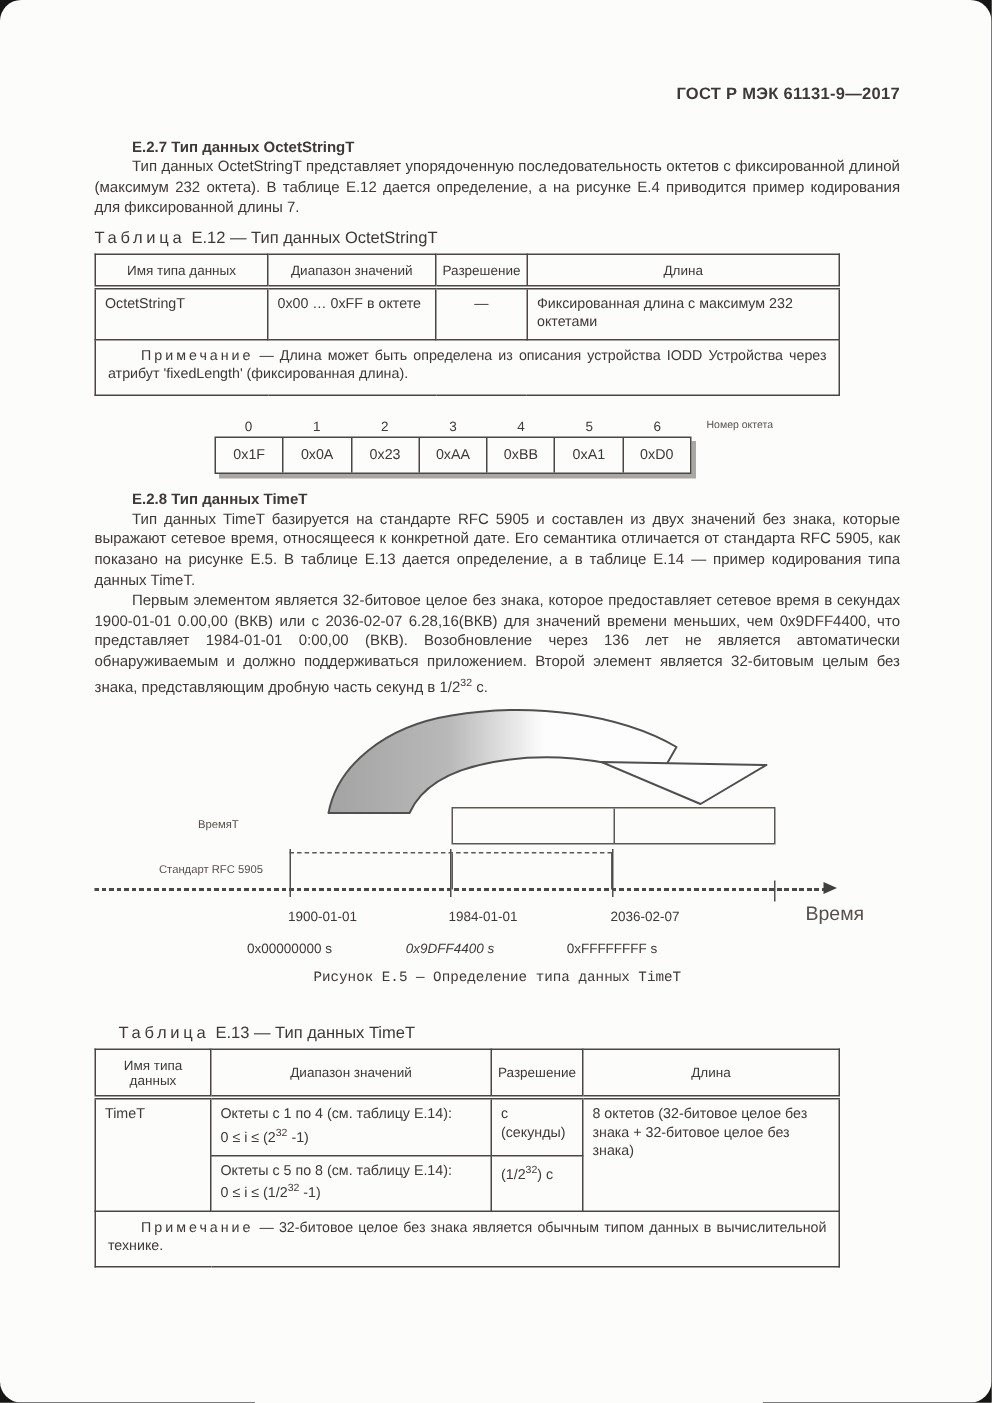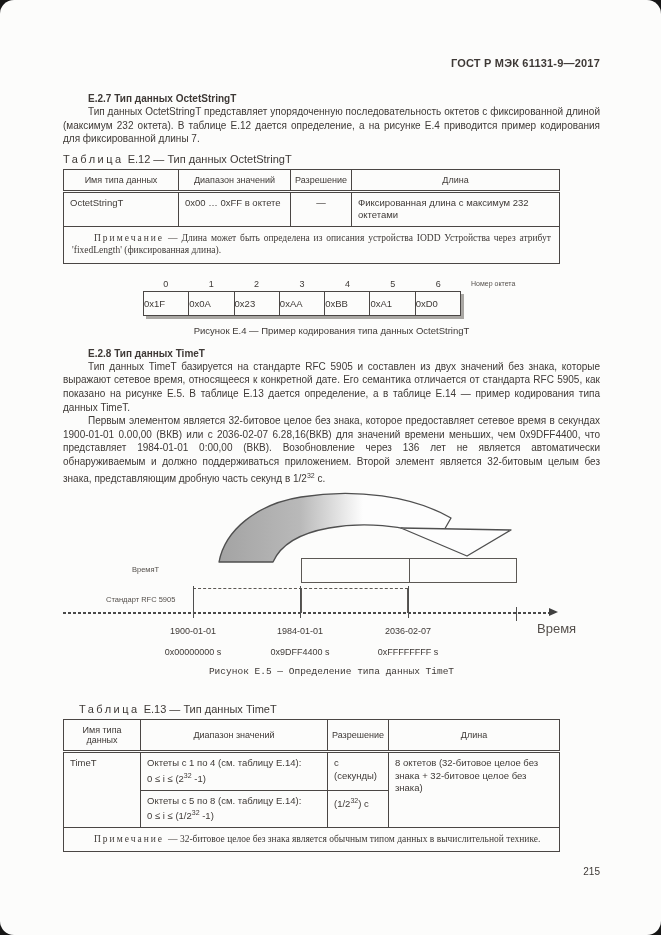--- a/index.html
+++ b/index.html
@@ -28,46 +28,46 @@
   table.gost{width:497px;border-collapse:collapse;border:1.5px solid var(--bd);background:var(--paper);}
   table.gost th{
     font-size:9px;font-weight:normal;text-align:center;vertical-align:middle;
     border:1px solid var(--bd);border-bottom:3px double var(--bd);padding:5px 4px;
   }
   table.gost td{
     font-size:9.5px;line-height:12.5px;vertical-align:top;
     border:1px solid var(--bd);padding:4px 6px;
   }
   td.center{text-align:center;vertical-align:middle;}
-  tr.note-row td{padding:5px 8px 6px 8px;font-family:Liberation Serif, serif;}
+  tr.note-row td{padding:5px 8px 6px 8px;}
   .note-block{font-size:9.5px;line-height:12.5px;text-align:justify;text-indent:22px;}
 
   
   .fig4-wrap{display:flex;align-items:flex-start;margin:15px 0 0 80px;}
   .fig4-main{width:318px;}
   .fig4-numbers{display:flex;margin-bottom:2px;}
   .fig4-numbers span{flex:1;text-align:center;font-size:9px;color:var(--ink);}
   .fig4-boxes{display:flex;border:1.5px solid var(--bd);box-shadow:3px 3px 0 #a9a7a3;background:var(--paper);}
-  .fig4-cell{flex:1;text-align:left;font-size:9.5px;padding:6px 0;border-right:1px solid var(--bd);}
+  .fig4-cell{flex:1;text-align:center;font-size:9.5px;padding:6px 0;border-right:1px solid var(--bd);}
   .fig4-cell:last-child{border-right:none;}
   .fig4-label{font-size:7px;color:var(--ink-soft);margin:1px 0 0 10px;white-space:nowrap;}
   .fig-caption{text-align:center;font-size:9.5px;margin-top:9px;}
 
   
   .fig5{position:relative;height:174px;margin-top:5px;}
   .fig5 .abs{position:absolute;}
   .f5-small{font-size:7.5px;color:var(--ink-soft);white-space:nowrap;}
   .f5-bar{border:1px solid #5c5854;background:transparent;}
   .f5-vline{position:absolute;top:0;bottom:0;width:1px;background:#5c5854;}
   .f5-axis{left:0;top:122px;width:488px;height:2px;
     background:repeating-linear-gradient(90deg,#4a4a4a 0 3px,transparent 3px 5px);}
   .f5-axis-arrow{left:486px;top:118px;width:0;height:0;
     border-left:9px solid #3f3f3f;border-top:4.5px solid transparent;border-bottom:4.5px solid transparent;}
   .f5-tick{width:1px;background:#4f4f4f;}
-  .f5-date{width:90px;text-align:center;font-size:9px;top:136px;}
+  .f5-date{width:90px;text-align:right;font-size:9px;top:136px;}
   .f5-hex{width:100px;text-align:center;font-size:9px;top:157px;}
   .page-number{font-size:10px;text-align:right;margin-top:14px;}
 </style>
 </head>
 <body>
 
 <div class="page">
 
   <div class="doc-header">ГОСТ Р МЭК 61131-9—2017</div>
 
@@ -126,21 +126,20 @@
         <div class="fig4-cell">0x0A</div>
         <div class="fig4-cell">0x23</div>
         <div class="fig4-cell">0xAA</div>
         <div class="fig4-cell">0xBB</div>
         <div class="fig4-cell">0xA1</div>
         <div class="fig4-cell">0xD0</div>
       </div>
     </div>
     <div class="fig4-label">Номер октета</div>
   </div>
-  <div class="fig-caption">Рисунок Е.4 — Пример кодирования типа данных OctetStringT</div>
 
   <div class="sec-heading mt12">Е.2.8 Тип данных TimeT</div>
   <p class="body-text">Тип данных TimeT базируется на стандарте RFC 5905 и составлен из двух значений без знака, которые выражают сетевое время, относящееся к конкретной дате. Его семантика отличается от стандарта RFC 5905, как показано на рисунке Е.5. В таблице Е.13 дается определение, а в таблице Е.14 — пример кодирования типа данных TimeT.</p>
   <p class="body-text"><span>Первым элементом является 32-битовое целое без знака, которое предоставляет сетевое время в секундах 1900-01-01 0.00,00 (ВКВ) или с 2036-02-07 6.28,16(ВКВ) для значений времени меньших, чем 0x9DFF4400, что представляет 1984-01-01 0:00,00 (ВКВ). Возобновление через 136 лет не является автоматически обнаруживаемым и должно поддерживаться приложением. Второй элемент является 32-битовым целым без знака, представляющим дробную часть секунд в 1/2</span><sup>32</sup><span> с.</span></p>
 
   <div class="fig5">
 
     <svg class="abs" style="left:142px;top:2px;" width="330" height="85" viewBox="0 0 330 85">
       <defs>
         <linearGradient id="g1" x1="0" y1="0" x2="1" y2="0">
@@ -171,21 +170,21 @@
     <div class="abs f5-tick" style="left:345px;top:96px;height:32px;"></div>
     <div class="abs f5-tick" style="left:453px;top:117px;height:14px;"></div>
 
     <div class="abs f5-small" style="left:474px;top:131px;font-size:13px;">Время</div>
 
     <div class="abs f5-date" style="left:85px;">1900-01-01</div>
     <div class="abs f5-date" style="left:192px;">1984-01-01</div>
     <div class="abs f5-date" style="left:300px;">2036-02-07</div>
 
     <div class="abs f5-hex" style="left:80px;">0x00000000 s</div>
-    <div class="abs f5-hex" style="left:187px;">0x9DFF4400 s</div>
+    <div class="abs f5-hex" style="left:187px;font-style:italic;">0x9DFF4400 s</div>
     <div class="abs f5-hex" style="left:295px;">0xFFFFFFFF s</div>
   </div>
   <div class="fig-caption" style="margin-top:2px;font-family:Liberation Mono, monospace;">Рисунок Е.5 — Определение типа данных TimeT</div>
 
   <div class="tbl-caption" style="margin-top:26px;margin-left:16px;">
     <span class="spaced">Таблица</span><span>Е.13 — Тип данных TimeT</span>
   </div>
 
   <table class="gost">
     <colgroup>
@@ -224,15 +223,14 @@
       <tr class="note-row">
         <td colspan="4">
           <div class="note-block">
             <span class="spaced-note">Примечание</span><span>— 32-битовое целое без знака является обычным типом данных в вычислительной технике.</span>
           </div>
         </td>
       </tr>
     </tbody>
   </table>
 
-  <div class="page-number">215</div>
 
 </div>
 
 </body></html>

